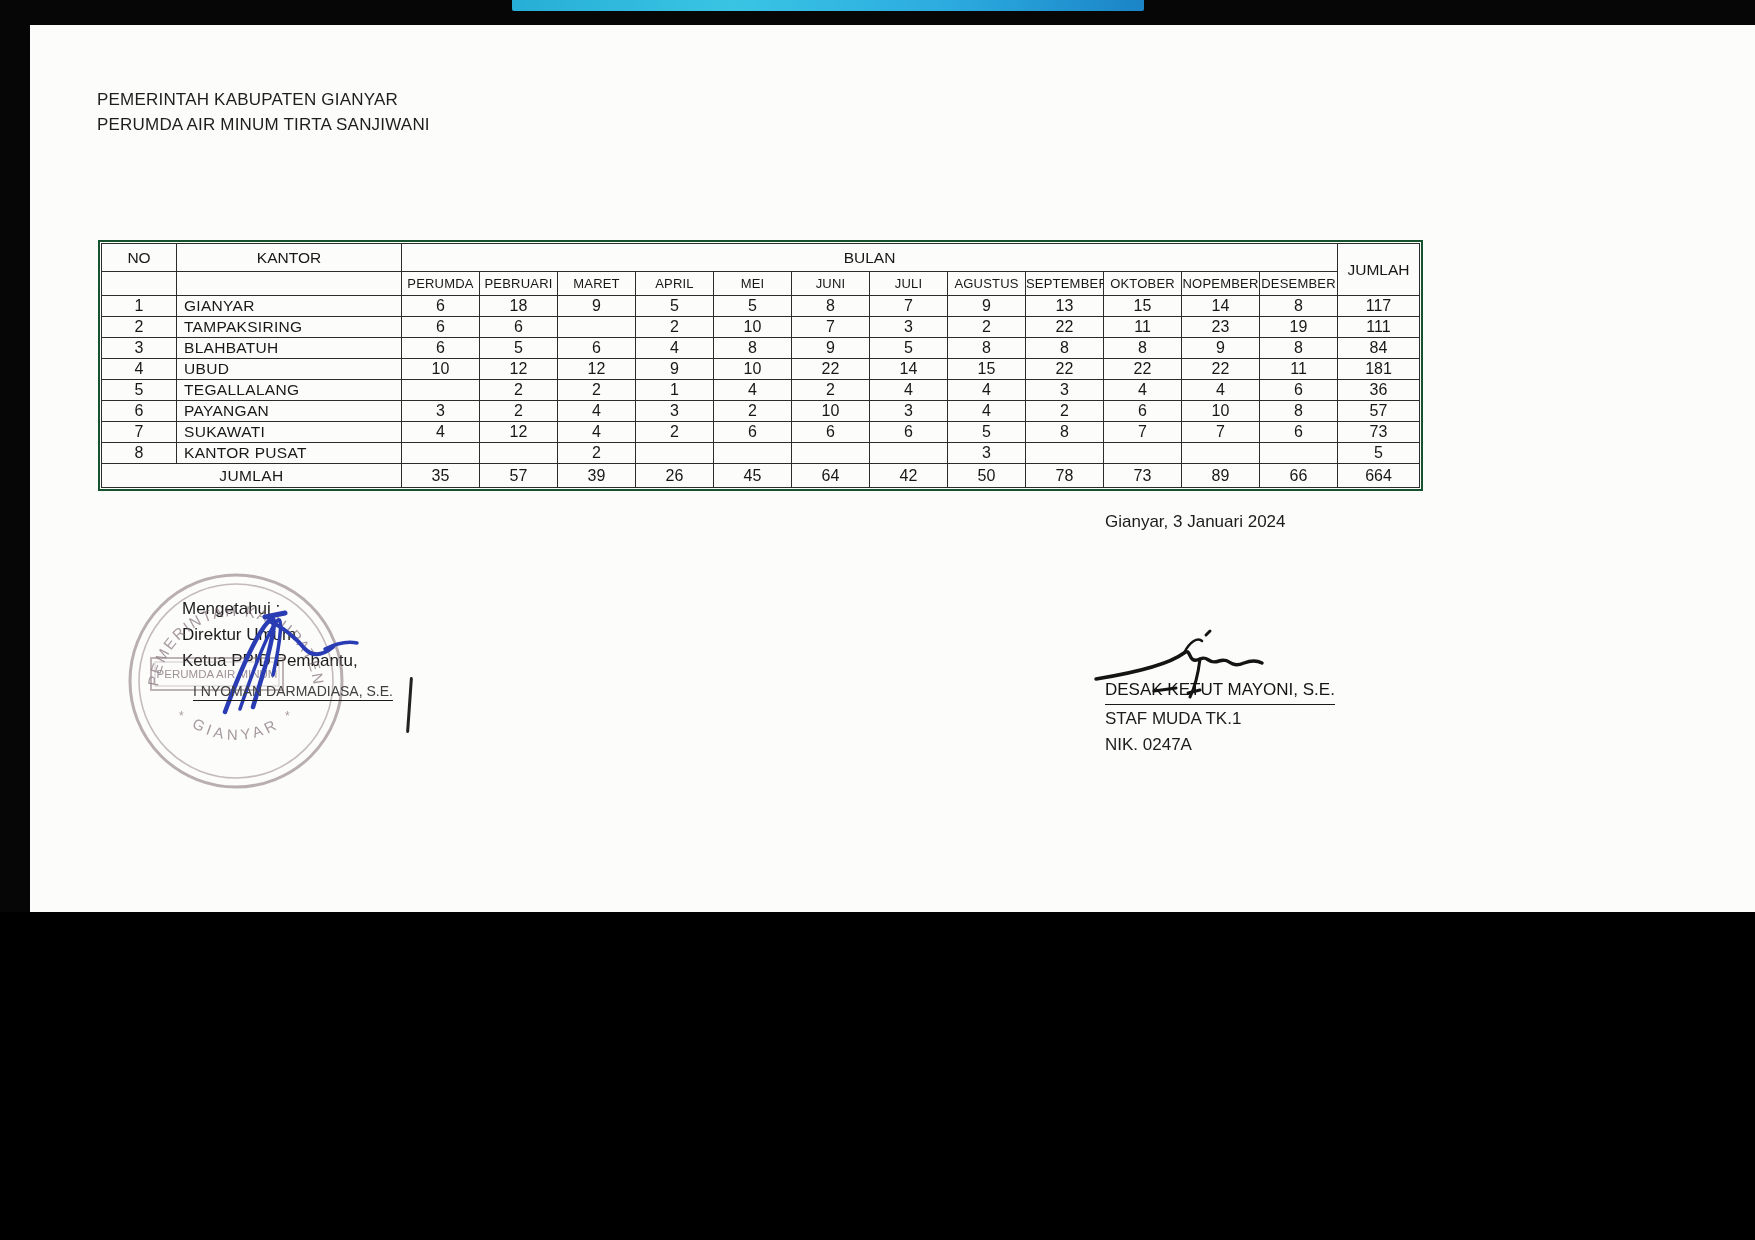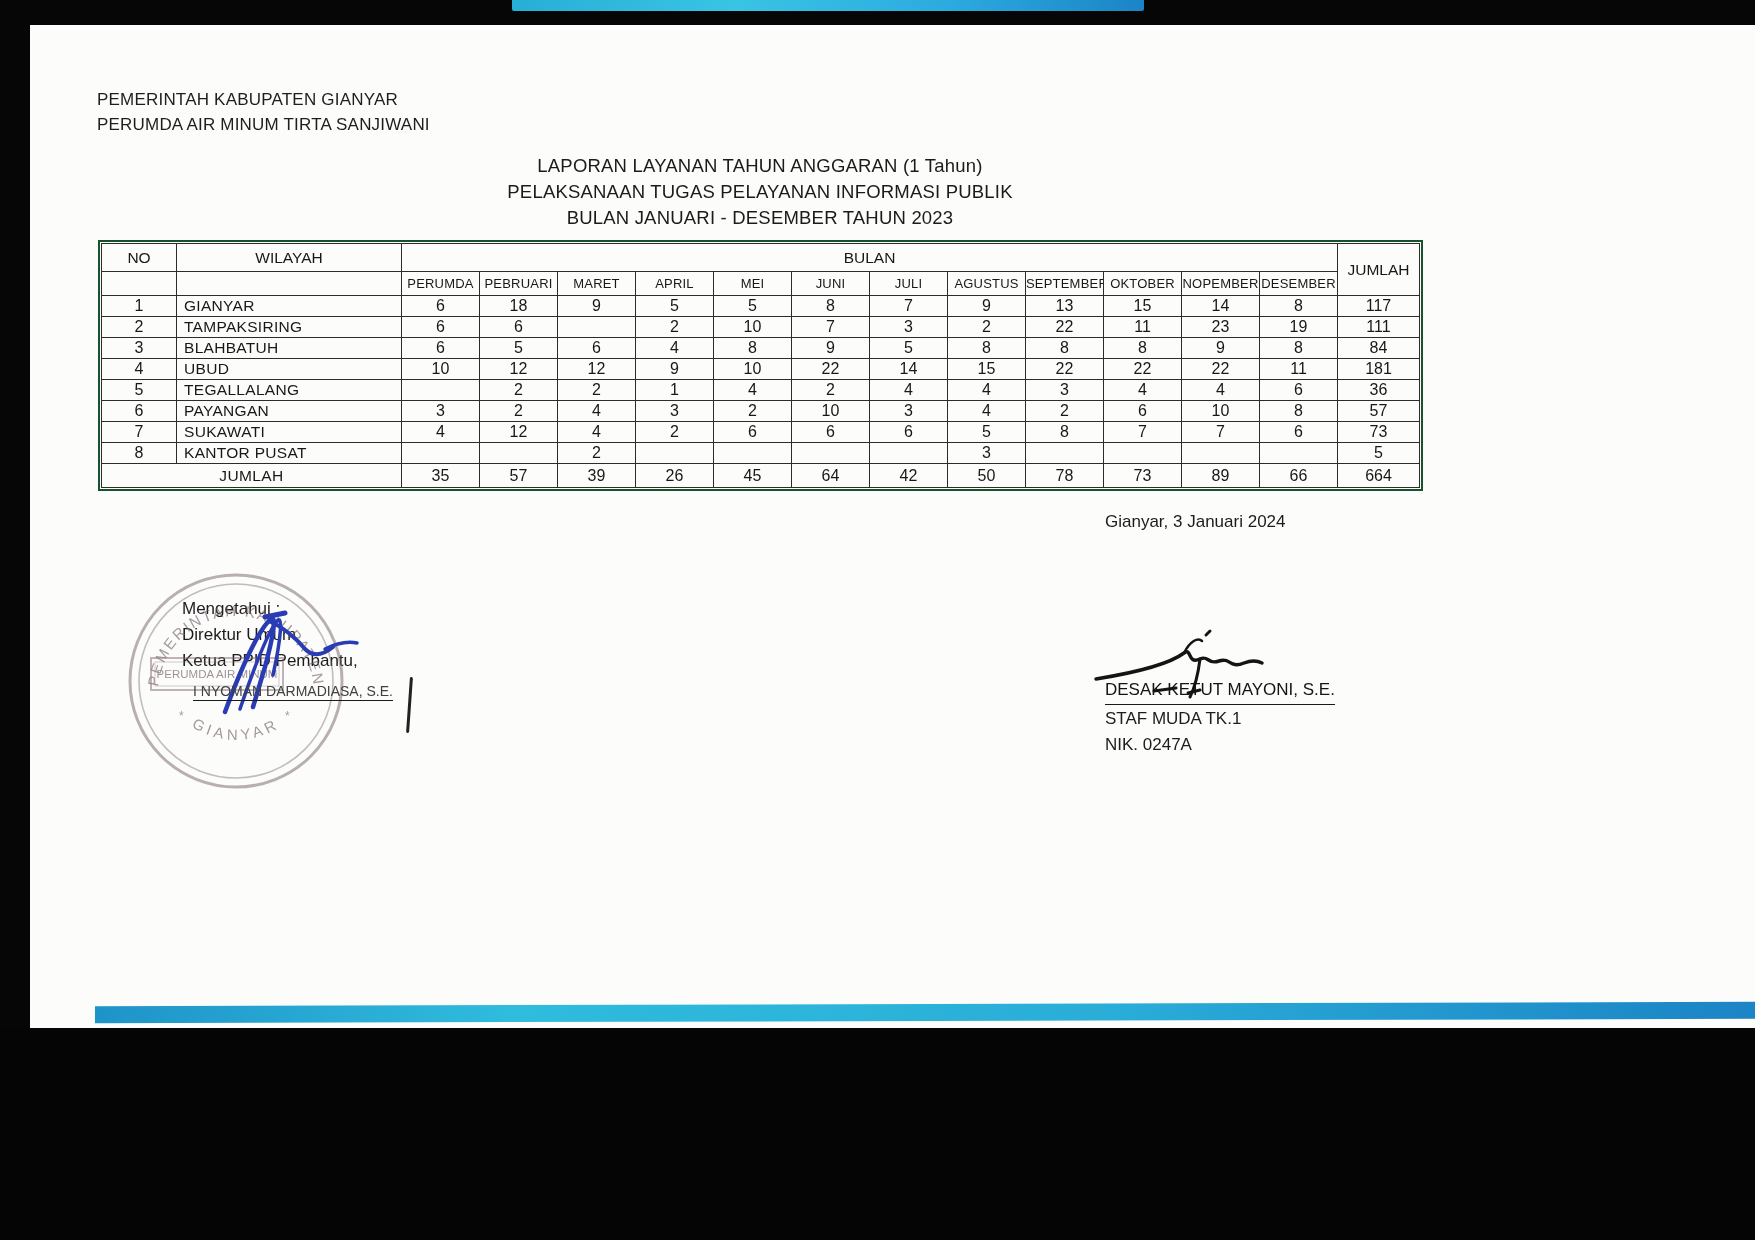--- a/index.html
+++ b/index.html
@@ -2,21 +2,21 @@
 <html><head>
 <meta charset="utf-8">
 <style>
   * { margin: 0; padding: 0; box-sizing: border-box; }
   html, body { background: #000; }
   body { font-family: "Liberation Sans", sans-serif; }
 
   .canvas {
     position: relative;
     width: 1755px;
-    height: 1240px;
+    height: 912px;
     background: #060606;
     overflow: hidden;
   }
 
   
   .top-accent {
     position: absolute;
     left: 512px; top: 0;
     width: 632px; height: 11px;
     background: linear-gradient(90deg, #27aed6 0%, #39c4e4 35%, #2baadf 70%, #1b84c6 100%);
@@ -106,38 +106,33 @@
 
   <div class="top-accent"></div>
 
   <div class="page">
 
     <div class="org-block">
       <div>PEMERINTAH KABUPATEN GIANYAR</div>
       <div>PERUMDA AIR MINUM TIRTA SANJIWANI</div>
     </div>
 
-    <div class="title-block">
-      <div>LAPORAN LAYANAN TAHUN ANGGARAN  (1 Tahun)</div>
-      <div>PELAKSANAAN TUGAS PELAYANAN INFORMASI PUBLIK</div>
-      <div>BULAN JANUARI - DESEMBER TAHUN 2023</div>
-    </div>
 
     <div class="table-wrap">
       <table>
         <colgroup>
           <col style="width:75px">
           <col style="width:225px">
           <col span="12" style="width:78px">
           <col style="width:82px">
         </colgroup>
         <thead>
           <tr class="hdr1">
             <th>NO</th>
-            <th>WILAYAH</th>
+            <th>KANTOR</th>
             <th colspan="12">BULAN</th>
             <th rowspan="2">JUMLAH</th>
           </tr>
           <tr class="hdr2">
             <th></th>
             <th></th>
           <th class="month">PERUMDA</th>
               <th class="month">PEBRUARI</th>
               <th class="month">MARET</th>
               <th class="month">APRIL</th>

